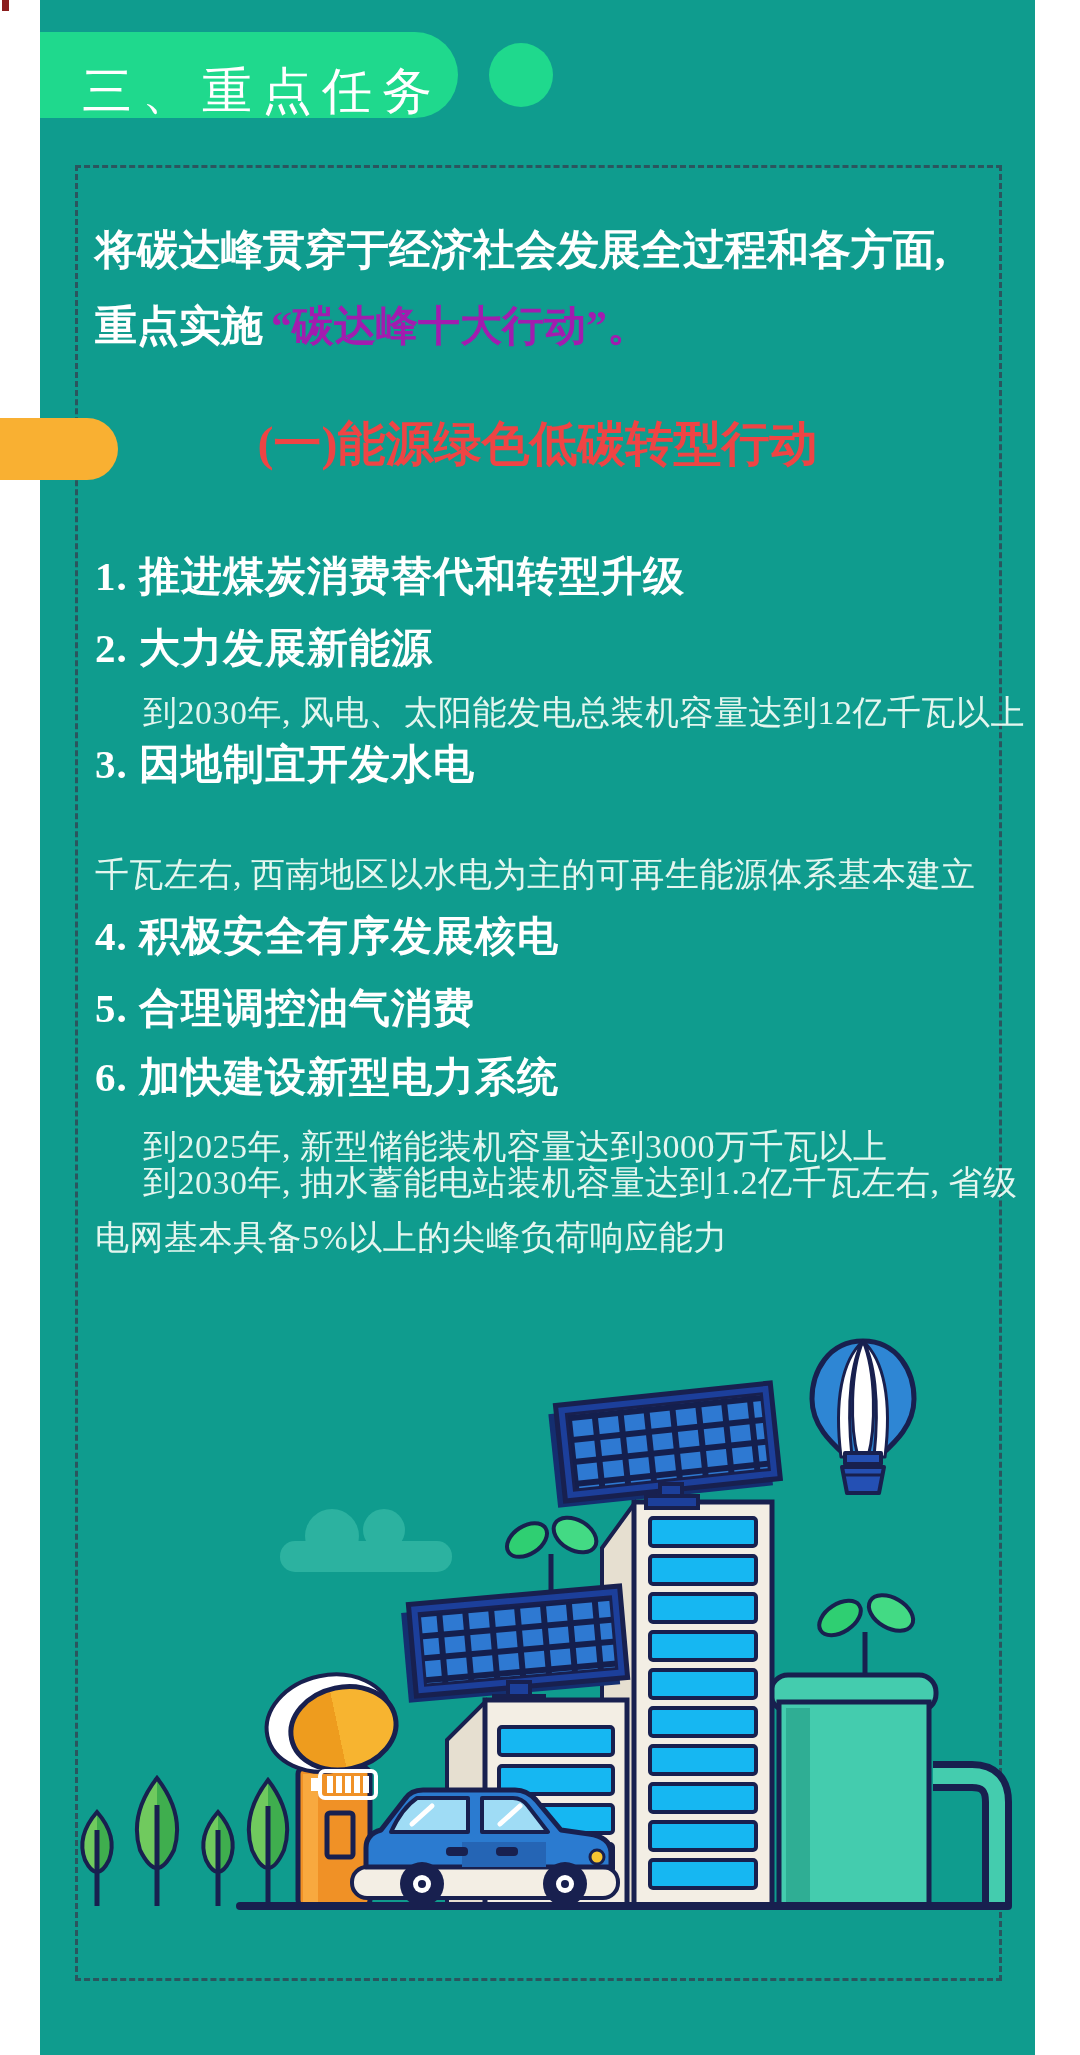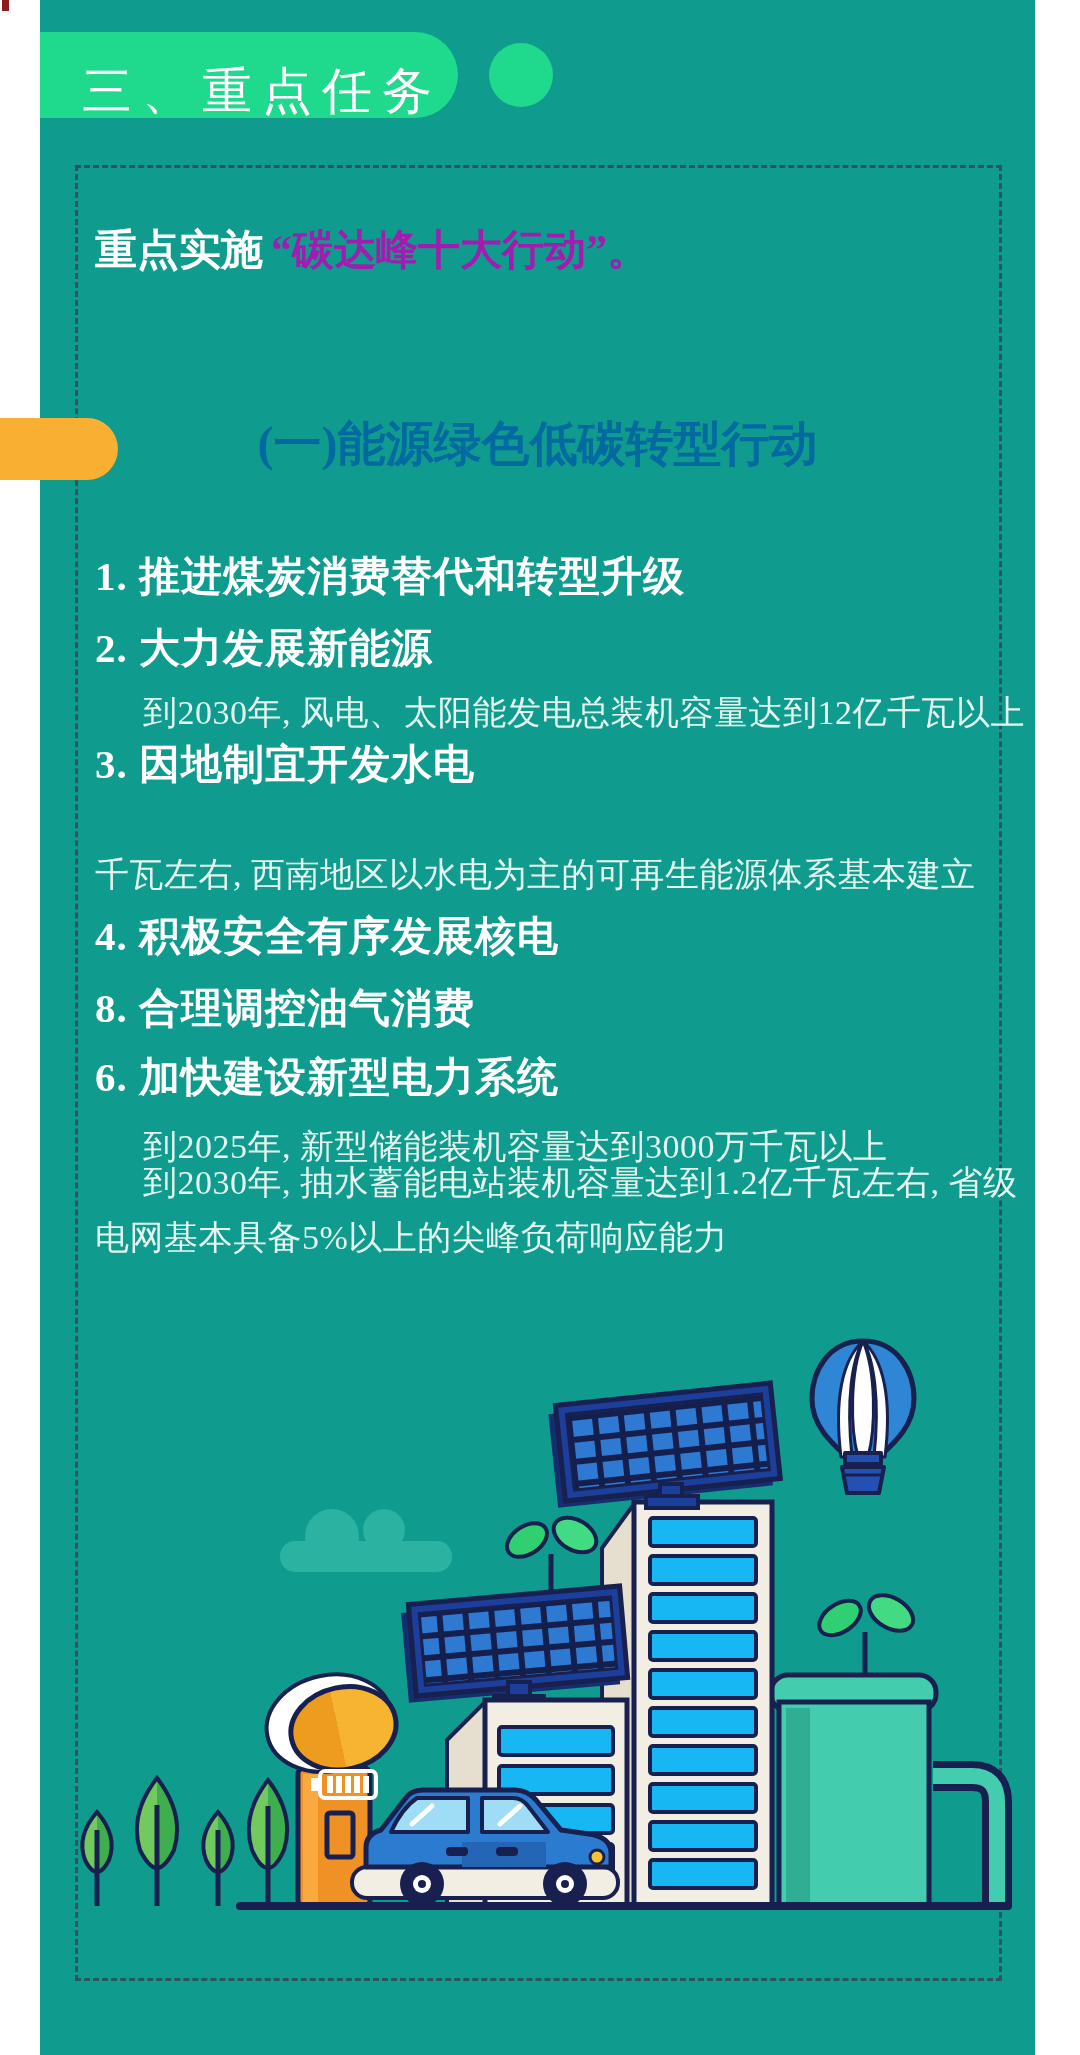--- a/index.html
+++ b/index.html
@@ -14,21 +14,21 @@
   .banner-dot{position:absolute;left:489px;top:43px;width:64px;height:64px;border-radius:50%;
               background:#1fd98d;}
   .dashed-box{position:absolute;left:75px;top:165px;width:927px;height:1816px;
               border:3px dashed #2b555e;box-sizing:border-box;}
   .intro{position:absolute;left:95px;top:212px;width:912px;color:#ffffff;font-weight:bold;
          font-size:42px;line-height:76px;white-space:nowrap;}
   .orange-text{color:#a21caf;margin-left:8px;}
   .orange-tab{position:absolute;left:0;top:418px;width:118px;height:62px;background:#f9b032;
               border-radius:0 31px 31px 0;z-index:3;}
   .section-heading{position:absolute;left:40px;top:412px;width:995px;text-align:center;
-                   color:#0369a1;font-weight:bold;font-size:48px;white-space:nowrap;z-index:2;}
+                   color:#ef4444;font-weight:bold;font-size:48px;white-space:nowrap;z-index:2;}
   .line{position:absolute;left:95px;color:#ffffff;white-space:nowrap;}
   .line.bold{font-weight:bold;font-size:41px;letter-spacing:1px;}
   .line.detail{font-weight:normal;font-size:34px;color:#e4f6ef;letter-spacing:0.5px;}
   .line.indent{left:143px;}
   .l1{top:549px;} .l2{top:621px;} .l3{top:690px;} .l4{top:737px;} .l5{top:795px;}
   .l6{top:852px;} .l7{top:909px;} .l8{top:981px;} .l9{top:1050px;} .l10{top:1104px;margin-top:20px;}
   .l11{top:1160px;} .l12{top:1215px;}
   .illo{position:absolute;left:0;top:1020px;width:1080px;height:1035px;}
 </style>
 </head>
@@ -39,33 +39,34 @@
   <div class="red-sliver"></div>
 
   <div class="banner">
     <span class="banner-title">三、重点任务</span>
   </div>
   <div class="banner-dot"></div>
 
   <div class="dashed-box"></div>
 
   <div class="intro">
+    <div>将碳达峰贯穿于经济社会发展全过程和各方面,</div>
     <div><span>重点实施</span><span class="orange-text">“碳达峰十大行动”。</span></div>
   </div>
 
   <div class="orange-tab"></div>
   <div class="section-heading">(一)能源绿色低碳转型行动</div>
 
   <div class="line bold l1">1. 推进煤炭消费替代和转型升级</div>
   <div class="line bold l2">2. 大力发展新能源</div>
   <div class="line detail indent l3">到2030年, 风电、太阳能发电总装机容量达到12亿千瓦以上</div>
   <div class="line bold l4">3. 因地制宜开发水电</div>
   <div class="line detail l6">千瓦左右, 西南地区以水电为主的可再生能源体系基本建立</div>
   <div class="line bold l7">4. 积极安全有序发展核电</div>
-  <div class="line bold l8">8. 合理调控油气消费</div>
+  <div class="line bold l8">5. 合理调控油气消费</div>
   <div class="line bold l9">6. 加快建设新型电力系统</div>
   <div class="line detail indent l10">到2025年, 新型储能装机容量达到3000万千瓦以上</div>
   <div class="line detail indent l11">到2030年, 抽水蓄能电站装机容量达到1.2亿千瓦左右, 省级</div>
   <div class="line detail l12">电网基本具备5%以上的尖峰负荷响应能力</div>
 
   <svg class="illo" viewBox="0 1020 1080 1035" xmlns="http://www.w3.org/2000/svg">
     <defs>
       <linearGradient id="leafGrad" x1="0" y1="0" x2="1" y2="0">
         <stop offset="0" stop-color="#70ca5e"></stop>
           <stop offset="0.5" stop-color="#70ca5e"></stop>

